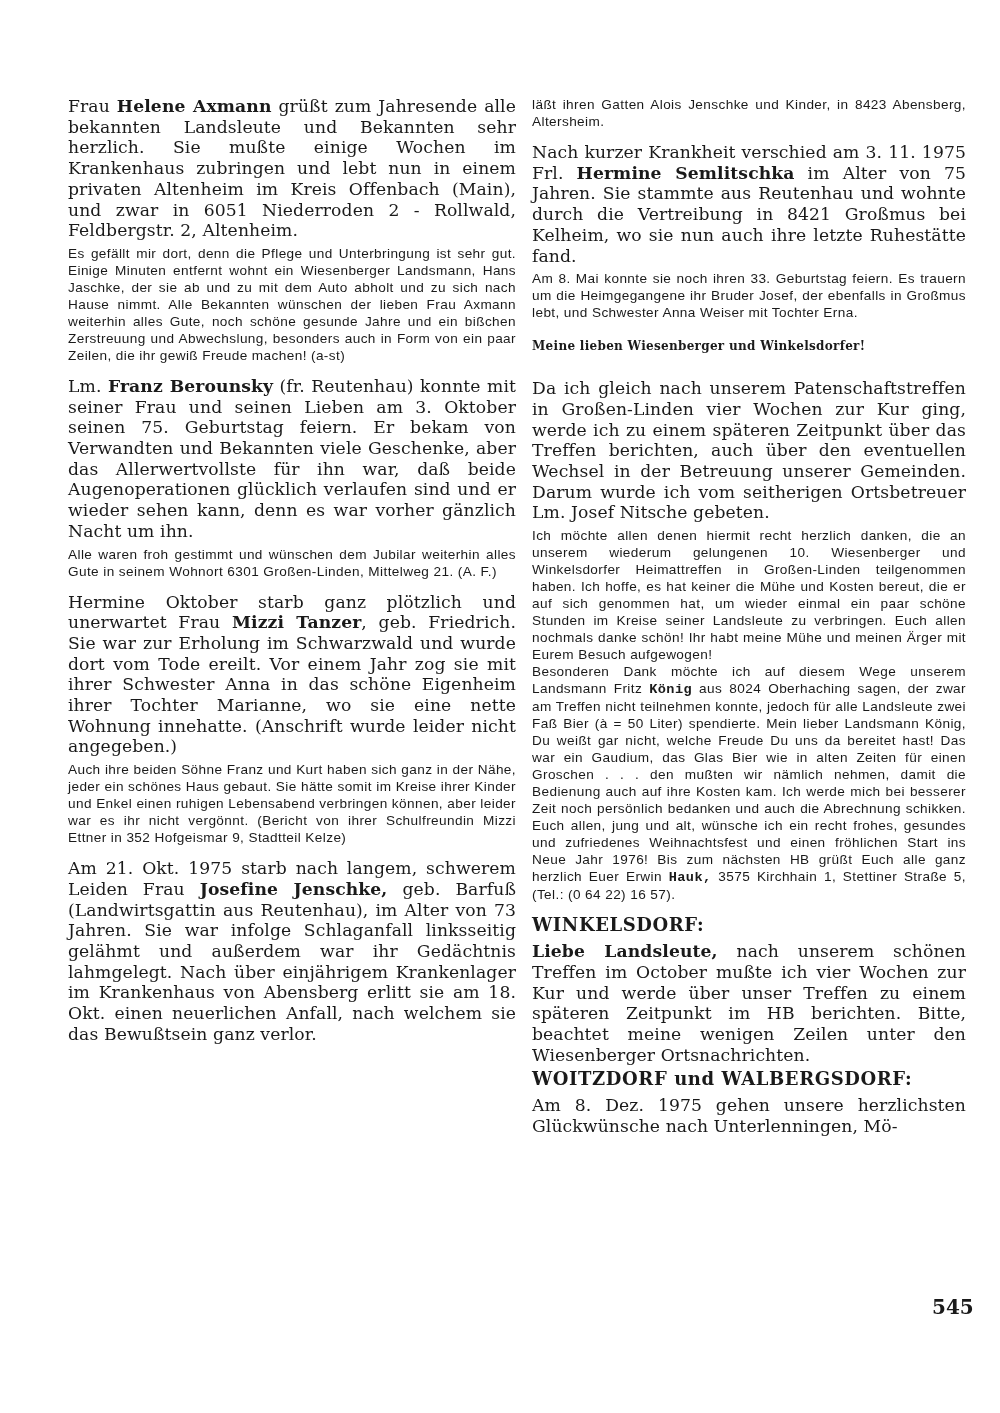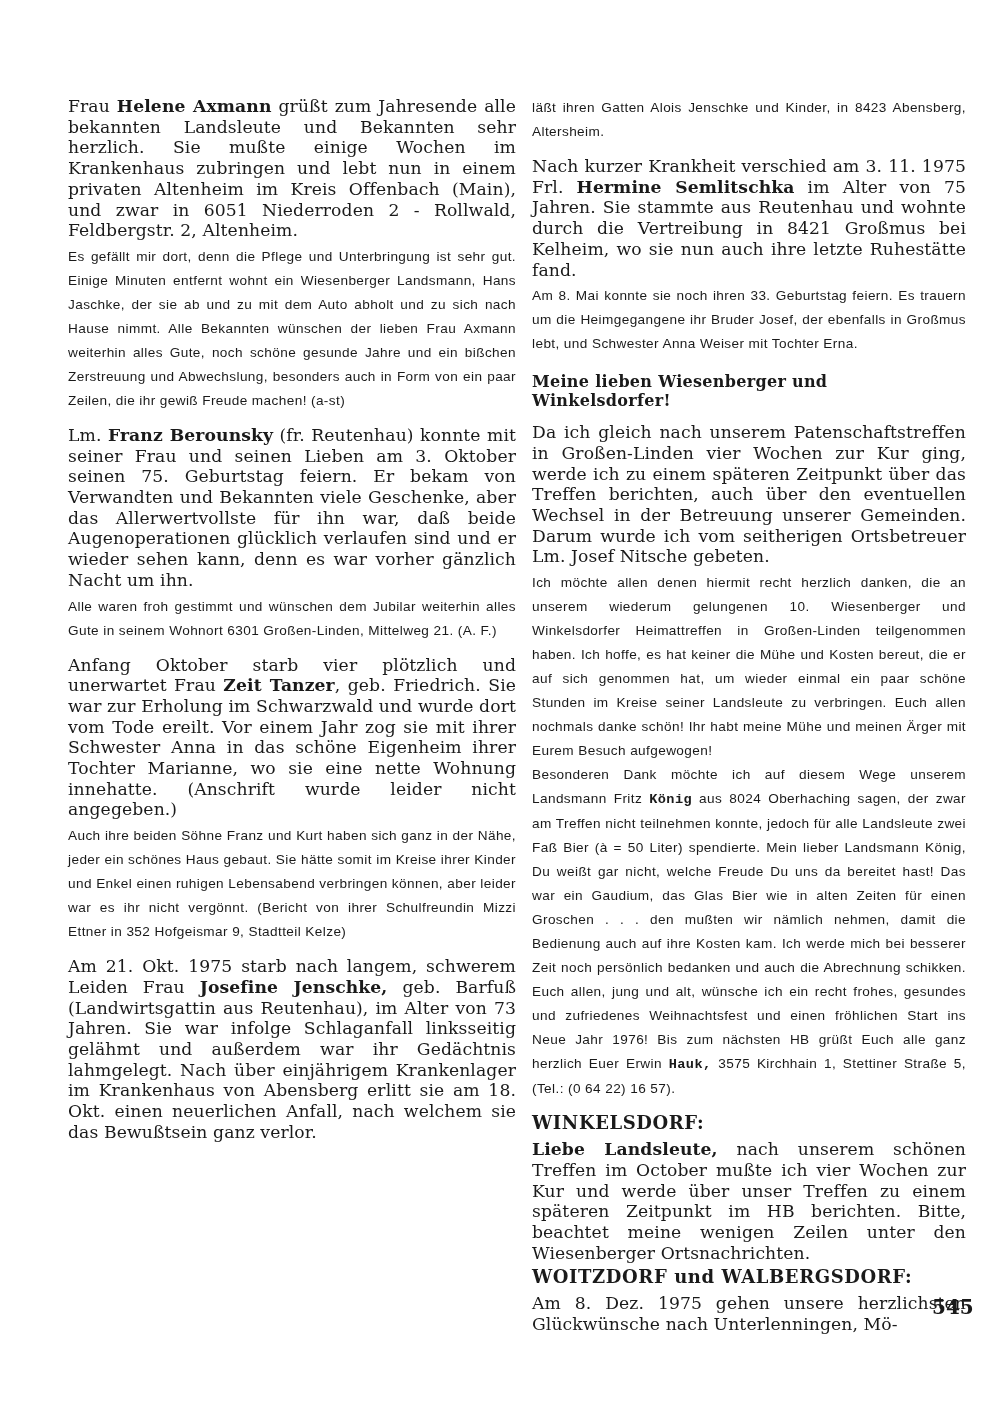--- a/index.html
+++ b/index.html
@@ -9,29 +9,29 @@
   .col-left { left: 52px; width: 448px; }
   .col-right { left: 516px; width: 434px; }
   .lead {
     font-family: "DejaVu Serif", "Liberation Serif", serif;
     font-size: 17.2px; line-height: 20.7px; text-align: justify; margin: 0 0 4px 0;
     letter-spacing: 0.1px;
   }
   .lead b { font-weight: bold; }
   .note {
     font-family: "Liberation Sans", sans-serif;
-    font-size: 13.6px; line-height: 24px; text-align: justify; margin: 0 0 12px 0;
+    font-size: 13.6px; line-height: 17px; text-align: justify; margin: 0 0 12px 0;
     transform-origin: left top;
     letter-spacing: 0.4px;
     font-stretch: condensed;
   }
   .note b { font-family: Liberation Mono, monospace; font-weight: bold; }
   .heading {
     font-family: "DejaVu Serif", "Liberation Serif", serif;
-    font-weight: bold; font-size: 16px; line-height: 19px; margin: 0 0 12px 0; letter-spacing: 0.3px;
+    font-weight: bold; font-size: 12px; line-height: 19px; margin: 0 0 22px 0; letter-spacing: 0.3px;
     text-align: left;
   }
   .section {
     font-family: "DejaVu Serif", "Liberation Serif", serif;
     font-weight: bold; font-size: 18px; line-height: 20px; margin: 0 0 6px 0; letter-spacing: 0.6px;
   }
   .page-number {
     position: absolute; left: 916px; top: 1295px;
     font-family: "DejaVu Serif", "Liberation Serif", serif; font-weight: bold; font-size: 20px;
   }
@@ -43,21 +43,21 @@
 <div class="page">
 
   <div class="col col-left">
 
     <p class="lead"><span>Frau </span><b>Helene Axmann</b><span> grüßt zum Jahresende alle bekannten Landsleute und Bekannten sehr herzlich. Sie mußte einige Wochen im Krankenhaus zubringen und lebt nun in einem privaten Altenheim im Kreis Offenbach (Main), und zwar in 6051 Niederroden 2 - Rollwald, Feldbergstr. 2, Altenheim.</span></p>
     <p class="note">Es gefällt mir dort, denn die Pflege und Unterbringung ist sehr gut. Einige Minuten entfernt wohnt ein Wiesenberger Landsmann, Hans Jaschke, der sie ab und zu mit dem Auto abholt und zu sich nach Hause nimmt. Alle Bekannten wünschen der lieben Frau Axmann weiterhin alles Gute, noch schöne gesunde Jahre und ein bißchen Zerstreuung und Abwechslung, besonders auch in Form von ein paar Zeilen, die ihr gewiß Freude machen! (a-st)</p>
 
     <p class="lead"><span>Lm. </span><b>Franz Berounsky</b><span> (fr. Reutenhau) konnte mit seiner Frau und seinen Lieben am 3. Oktober seinen 75. Geburtstag feiern. Er bekam von Verwandten und Bekannten viele Geschenke, aber das Allerwertvollste für ihn war, daß beide Augenoperationen glücklich verlaufen sind und er wieder sehen kann, denn es war vorher gänzlich Nacht um ihn.</span></p>
     <p class="note">Alle waren froh gestimmt und wünschen dem Jubilar weiterhin alles Gute in seinem Wohnort 6301 Großen-Linden, Mittelweg 21. (A. F.)</p>
 
-    <p class="lead"><span>Anfang Oktober starb vier plötzlich und unerwartet Frau </span><b>Zeit Tanzer</b><span>, geb. Friedrich. Sie war zur Erholung im Schwarzwald und wurde dort vom Tode ereilt. Vor einem Jahr zog sie mit ihrer Schwester Anna in das schöne Eigenheim ihrer Tochter Marianne, wo sie eine nette Wohnung innehatte. (Anschrift wurde leider nicht angegeben.)</span></p>
+    <p class="lead"><span>Hermine Oktober starb ganz plötzlich und unerwartet Frau </span><b>Mizzi Tanzer</b><span>, geb. Friedrich. Sie war zur Erholung im Schwarzwald und wurde dort vom Tode ereilt. Vor einem Jahr zog sie mit ihrer Schwester Anna in das schöne Eigenheim ihrer Tochter Marianne, wo sie eine nette Wohnung innehatte. (Anschrift wurde leider nicht angegeben.)</span></p>
     <p class="note">Auch ihre beiden Söhne Franz und Kurt haben sich ganz in der Nähe, jeder ein schönes Haus gebaut. Sie hätte somit im Kreise ihrer Kinder und Enkel einen ruhigen Lebensabend verbringen können, aber leider war es ihr nicht vergönnt. (Bericht von ihrer Schulfreundin Mizzi Ettner in 352 Hofgeismar 9, Stadtteil Kelze)</p>
 
     <p class="lead"><span>Am 21. Okt. 1975 starb nach langem, schwerem Leiden Frau </span><b>Josefine Jenschke,</b><span> geb. Barfuß (Landwirtsgattin aus Reutenhau), im Alter von 73 Jahren. Sie war infolge Schlaganfall linksseitig gelähmt und außerdem war ihr Gedächtnis lahmgelegt. Nach über einjährigem Krankenlager im Krankenhaus von Abensberg erlitt sie am 18. Okt. einen neuerlichen Anfall, nach welchem sie das Bewußtsein ganz verlor.</span></p>
   </div>
 
   <div class="col col-right">
 
     <p class="note">läßt ihren Gatten Alois Jenschke und Kinder, in 8423 Abensberg, Altersheim.</p>
 
     <p class="lead"><span>Nach kurzer Krankheit verschied am 3. 11. 1975 Frl. </span><b>Hermine Semlitschka</b><span> im Alter von 75 Jahren. Sie stammte aus Reutenhau und wohnte durch die Vertreibung in 8421 Großmus bei Kelheim, wo sie nun auch ihre letzte Ruhestätte fand.</span></p>

